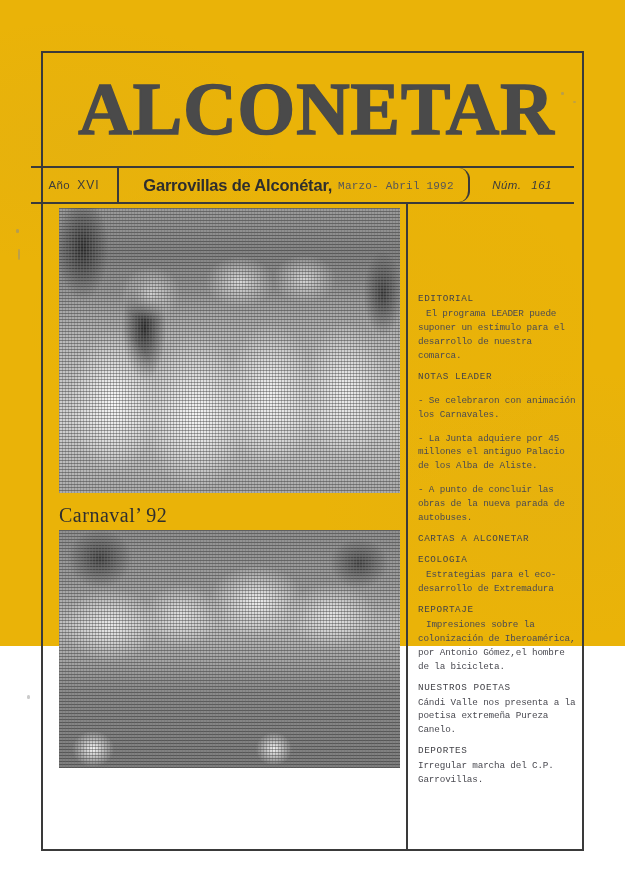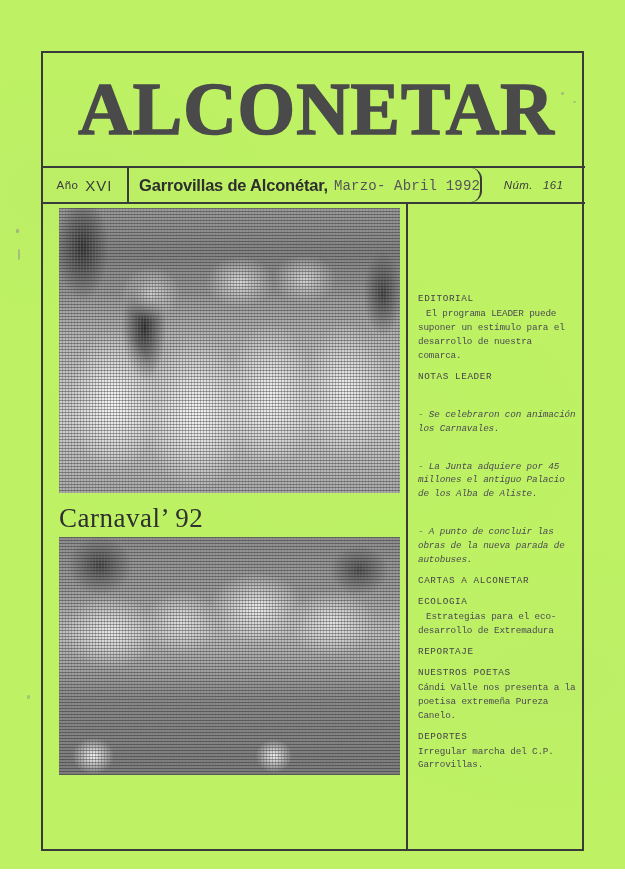--- a/index.html
+++ b/index.html
@@ -12,22 +12,22 @@
     height: 883px;
     font-family: "Liberation Sans", sans-serif;
     overflow: hidden;
     position: relative;
   }
 
   
   #page {
     position: absolute;
     left: 0; top: 0;
-    width: 625px; height: 869px;
-    background: #bef264;
+    width: 625px; height: 646px;
+    background: #eab308;
   }
   
   #paper-noise {
     position: absolute;
     left: 0; top: 0; right: 0; bottom: 0;
     background:
       radial-gradient(ellipse 300px 180px at 12% 22%, rgba(140,140,140,.045), rgba(255,255,255,0) 70%),
       radial-gradient(ellipse 340px 200px at 88% 78%, rgba(140,140,140,.04), rgba(255,255,255,0) 70%),
       radial-gradient(ellipse 420px 260px at 50% 50%, rgba(120,120,120,.02), rgba(255,255,255,0) 75%);
     pointer-events: none;
@@ -61,21 +61,21 @@
     color: #4a4a4a;
     line-height: 1;
     margin-left: 8px;
     white-space: nowrap;
     -webkit-text-stroke: 1.6px #4a4a4a;
   }
 
   
   #issuebar {
     position: absolute;
-    left: 42px; top: 166px;
+    left: 31px; top: 166px;
     width: 543px; height: 38px;
     box-sizing: border-box;
     border-top: 2px solid #3a3a3a;
     border-bottom: 2px solid #3a3a3a;
     display: flex;
     align-items: stretch;
   }
   .issue-cell {
     display: flex;
     align-items: center;
@@ -83,38 +83,38 @@
     box-sizing: border-box;
     color: #3c3c3c;
   }
   #issue-year {
     width: 88px;
     font-size: 11.5px;
     letter-spacing: .4px;
     border-right: 2px solid #3a3a3a;
     gap: 7px;
   }
-  #issue-year .roman { font-size: 15px; letter-spacing: 1px; }
+  #issue-year .roman { font-size: 12px; letter-spacing: 1px; }
   #issue-center {
     flex: 1;
     border-right: 2px solid #3a3a3a;
     gap: 6px;
     padding-left: 10px;
     border-radius: 11px;
   }
   #issue-place {
     font-weight: bold;
     font-size: 16.5px;
     color: #2e2e2e;
     letter-spacing: -.2px;
     white-space: nowrap;
   }
   #issue-date {
     font-family: "Liberation Mono", monospace;
-    font-size: 14px;
+    font-size: 11px;
     color: #55555a;
     letter-spacing: .2px;
     white-space: nowrap;
     padding-top: 2px;
   }
   #issue-number {
     width: 104px;
     gap: 10px;
     font-size: 11.5px;
     letter-spacing: .4px;
@@ -200,21 +200,21 @@
       radial-gradient(ellipse 26px 24px at 63% 92%, #ededed, rgba(0,0,0,0) 70%),
       radial-gradient(ellipse 44px 40px at 12% 12%, #4e4e4e, rgba(0,0,0,0) 74%),
       radial-gradient(ellipse 40px 34px at 88% 14%, #545454, rgba(0,0,0,0) 74%),
       linear-gradient(180deg, #8f8f8f 0%, #9d9d9d 22%, #bdbdbd 40%, #8a8a8a 68%, #7e7e7e 100%);
   }
 
   
   #carnaval-block { margin-top: 12px; }
   #carnaval-title {
     font-family: "Liberation Serif", serif;
-    font-size: 27px;
+    font-size: 20px;
     color: #2f2f2f;
     letter-spacing: .5px;
     line-height: 1;
   }
   #carnaval-caption {
     font-family: "Liberation Mono", monospace;
     font-size: 9.6px;
     line-height: 1.42;
     color: #4a4a50;
     margin-top: 8px;
@@ -233,21 +233,21 @@
   }
   .idx-section { margin-bottom: 7px; }
   .idx-heading {
     letter-spacing: .6px;
     color: #444449;
     margin-bottom: 1px;
     white-space: nowrap;
   }
   .idx-body { white-space: pre-line; }
   .idx-body.indent { text-indent: 8px; }
-  .idx-item { white-space: pre-line; margin-top: 24px; font-style: italic; }
+  .idx-item { white-space: pre-line; margin-top: 10px; }
   .idx-gap { margin-top: 7px; }
 
   
   .speck {
     position: absolute;
     background: #8b8b8b;
     border-radius: 40%;
     pointer-events: none;
   }
 </style>
@@ -324,20 +324,21 @@
           <div class="idx-heading">CARTAS A ALCONETAR</div>
         </div>
 
         <div class="idx-section">
           <div class="idx-heading">ECOLOGIA</div>
           <div class="idx-body indent">Estrategias para el eco-desarrollo de Extremadura</div>
         </div>
 
         <div class="idx-section">
           <div class="idx-heading">REPORTAJE</div>
+          <div class="idx-body indent">Impresiones sobre la colonización de Iberoamérica, por Antonio Gómez,el hombre de la bicicleta.</div>
         </div>
 
 
         <div class="idx-section">
           <div class="idx-heading">NUESTROS POETAS</div>
           <div class="idx-body">Cándi Valle nos presenta a la poetisa extremeña Pureza Canelo.</div>
         </div>
 
         <div class="idx-section">
           <div class="idx-heading">DEPORTES</div>

